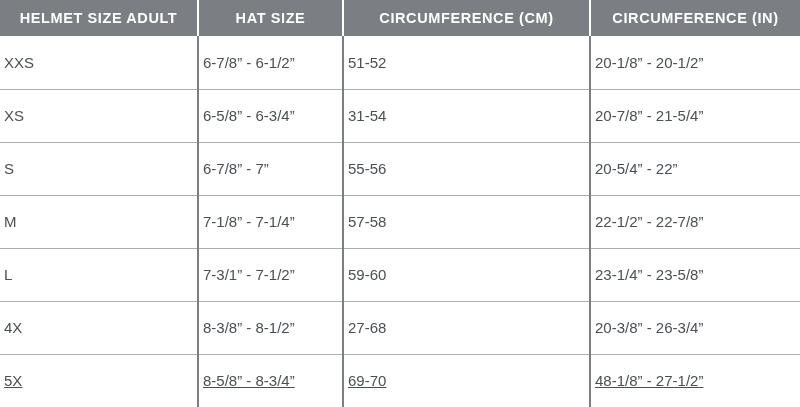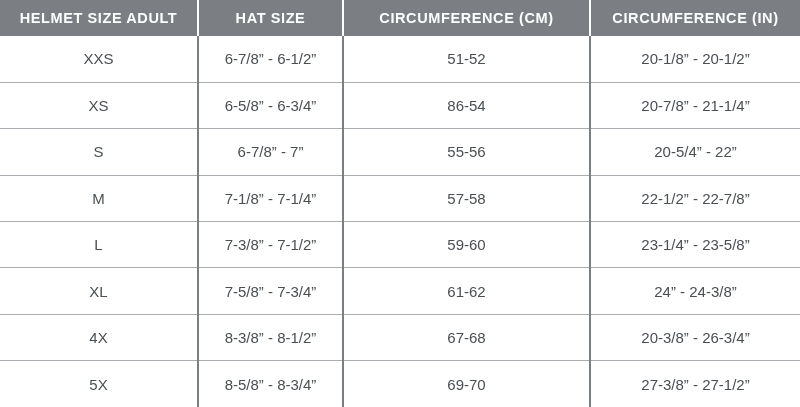--- a/index.html
+++ b/index.html
@@ -37,30 +37,30 @@
     box-sizing: border-box;
     white-space: nowrap;
     margin-top: 28px;
   }
   thead th:last-child { border-right: none; }
 
   tbody td {
     background: #ffffff;
     color: #4a4f54;
     font-size: 15px;
-    text-align: center;
+    text-align: left;
     height: 37px;
     padding: 0 4px;
     border-right: 2px solid #7b7f84;
     border-bottom: 1px solid #a9adb2;
     box-sizing: border-box;
     white-space: nowrap;
   }
   tbody td:last-child { border-right: none; }
-  tbody tr:last-child td { border-bottom: none; }
+  tbody tr:last-child td { border-bottom: none; text-decoration: underline; }
 </style>
 </head>
 <body>
 
 <table class="size-chart">
   <colgroup>
     <col class="c0">
       <col class="c1">
       <col class="c2">
       <col class="c3">
@@ -76,53 +76,47 @@
   <tbody>
     <tr>
       <td>XXS</td>
       <td>6-7/8” - 6-1/2”</td>
       <td>51-52</td>
       <td>20-1/8” - 20-1/2”</td>
     </tr>
     <tr>
       <td>XS</td>
       <td>6-5/8” - 6-3/4”</td>
-      <td>86-54</td>
-      <td>20-7/8” - 21-1/4”</td>
+      <td>31-54</td>
+      <td>20-7/8” - 21-5/4”</td>
     </tr>
     <tr>
       <td>S</td>
       <td>6-7/8” - 7”</td>
       <td>55-56</td>
       <td>20-5/4” - 22”</td>
     </tr>
     <tr>
       <td>M</td>
       <td>7-1/8” - 7-1/4”</td>
       <td>57-58</td>
       <td>22-1/2” - 22-7/8”</td>
     </tr>
     <tr>
       <td>L</td>
-      <td>7-3/8” - 7-1/2”</td>
+      <td>7-3/1” - 7-1/2”</td>
       <td>59-60</td>
       <td>23-1/4” - 23-5/8”</td>
     </tr>
     <tr>
-      <td>XL</td>
-      <td>7-5/8” - 7-3/4”</td>
-      <td>61-62</td>
-      <td>24” - 24-3/8”</td>
-    </tr>
-    <tr>
       <td>4X</td>
       <td>8-3/8” - 8-1/2”</td>
-      <td>67-68</td>
+      <td>27-68</td>
       <td>20-3/8” - 26-3/4”</td>
     </tr>
     <tr>
       <td>5X</td>
       <td>8-5/8” - 8-3/4”</td>
       <td>69-70</td>
-      <td>27-3/8” - 27-1/2”</td>
+      <td>48-1/8” - 27-1/2”</td>
     </tr>
   </tbody>
 </table>
 
 </body></html>

